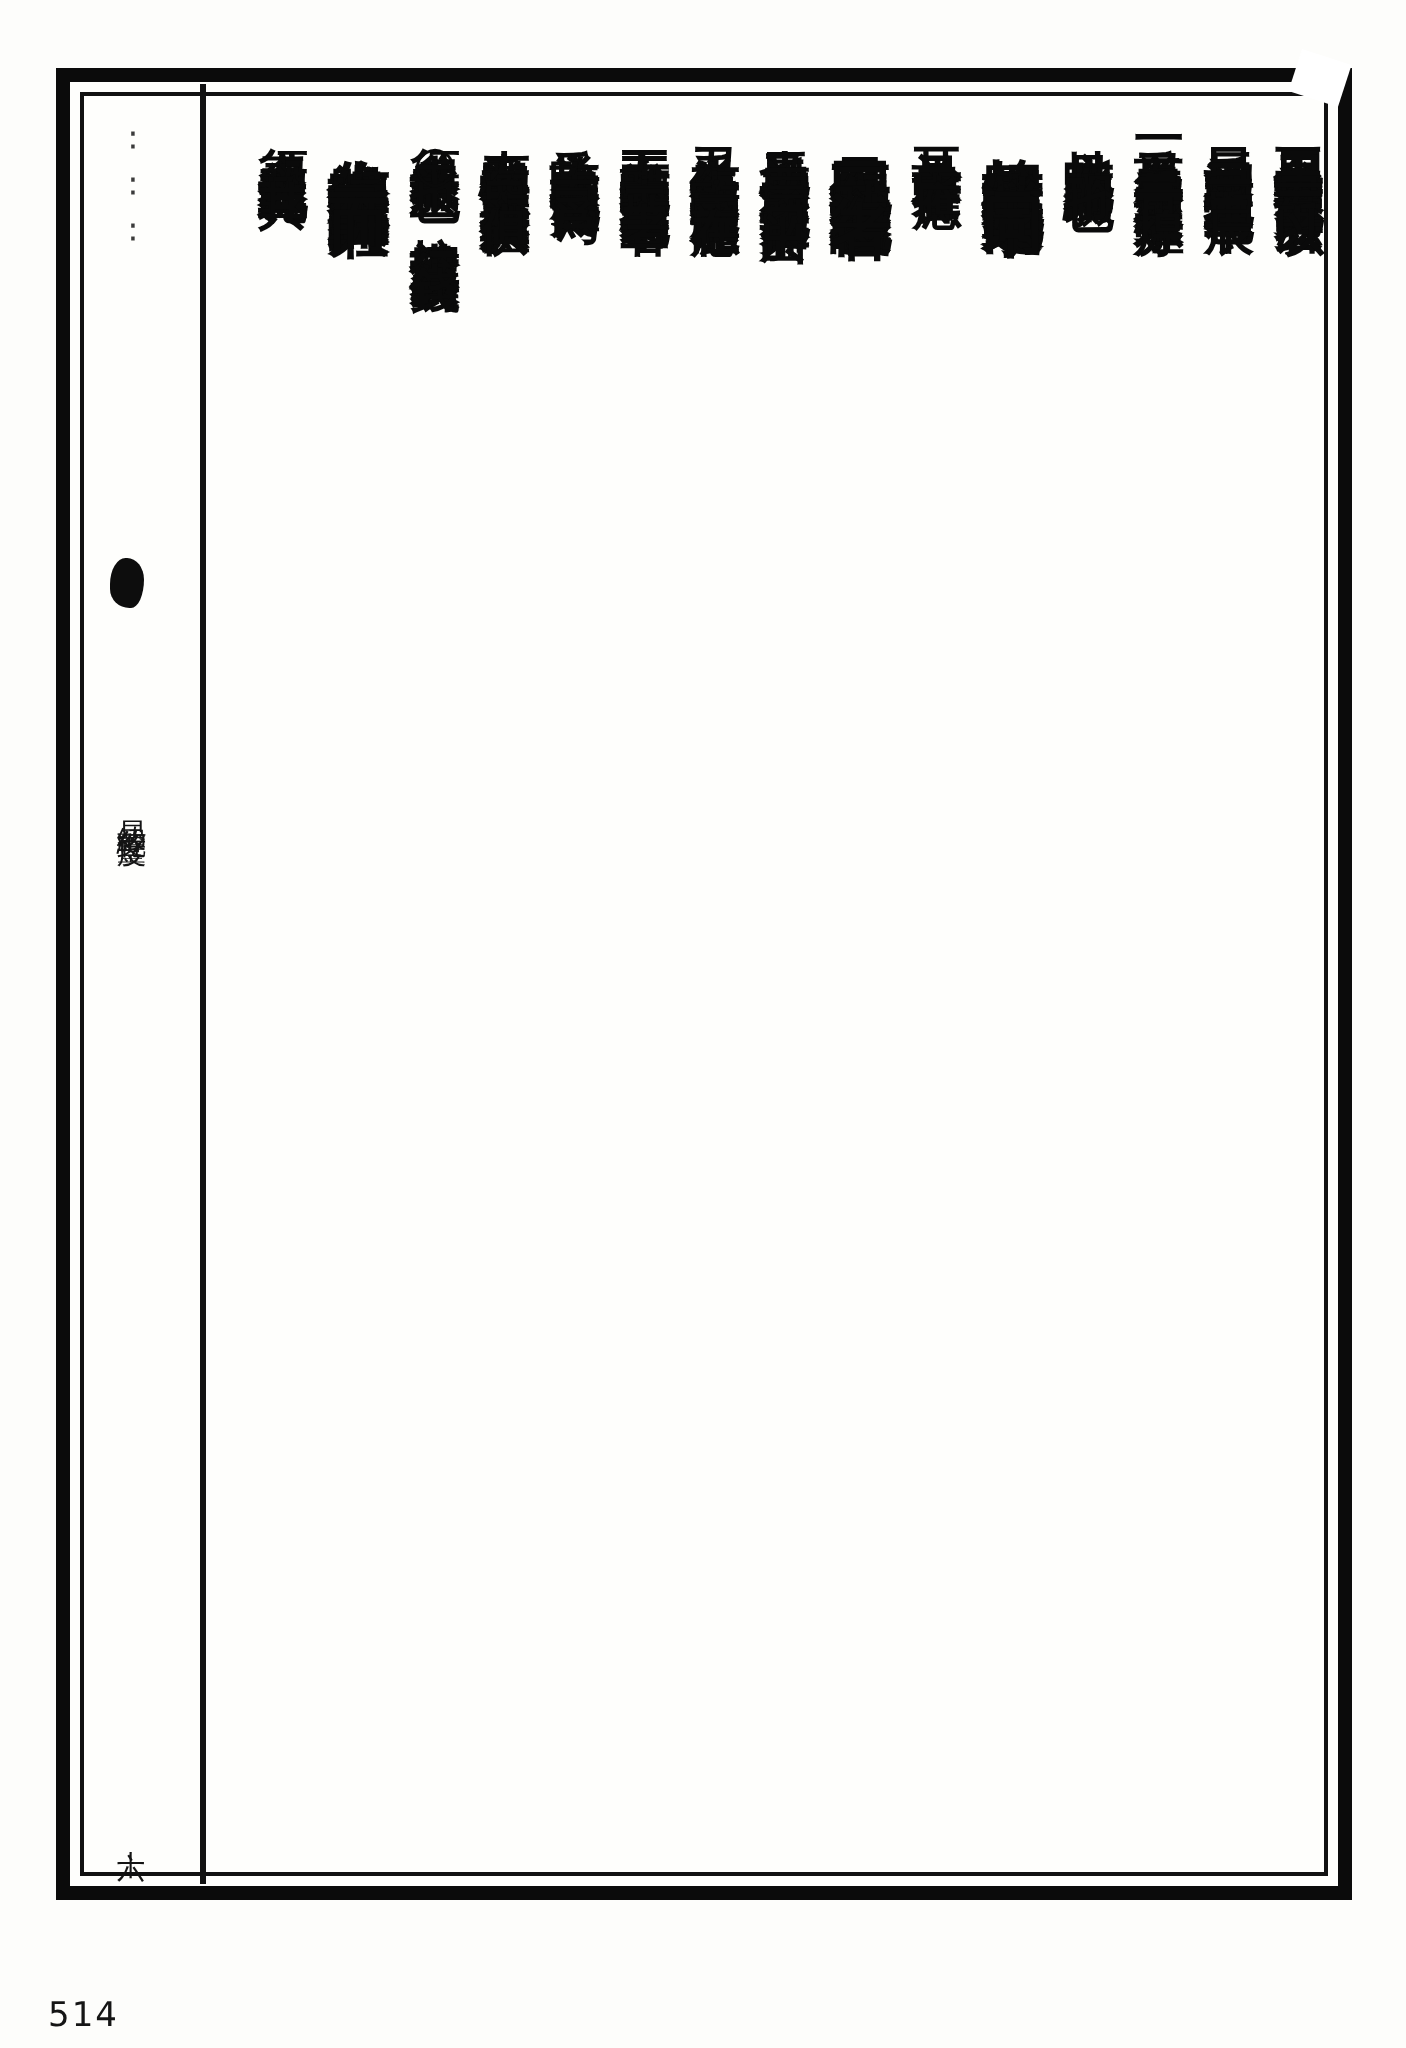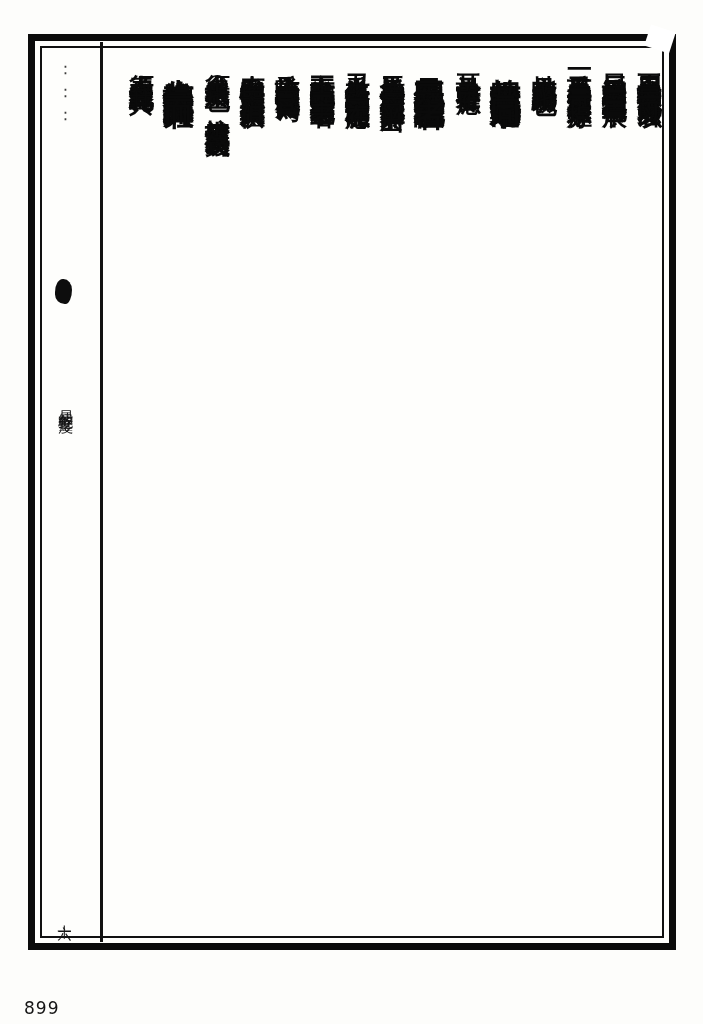--- a/index.html
+++ b/index.html
@@ -192,15 +192,15 @@
     <div class="col">也馬又初應在六四於辰在初震爻也震之體在卯日於出</div>
     <div class="col">丑爲牛牛有角復人表象臨表龍顏體震震爲龍應在</div>
     <div class="col">六五六五離爻也體南方泰表戴干干楠也名泰者三</div>
     <div class="col">爲上故臨人表在顏也爻也而體艮艮爲</div>
     <div class="col">山山爲石體有以行懼難之器云應在上六於人體俱</div>
     <div class="col">須參人表戴於干土也○按於人體俱須參人表句錢</div>
     <div class="col big">本作於人體俱大壯表握訢龍角大辰艮卦至大壯而</div>
     <div class="col">須泰人之表立體此爲乾其</div>
   </div>
 
-  <div id="footer-num">899</div>
+  <div id="footer-num">514</div>
 
 </div>
 
 </body></html>

